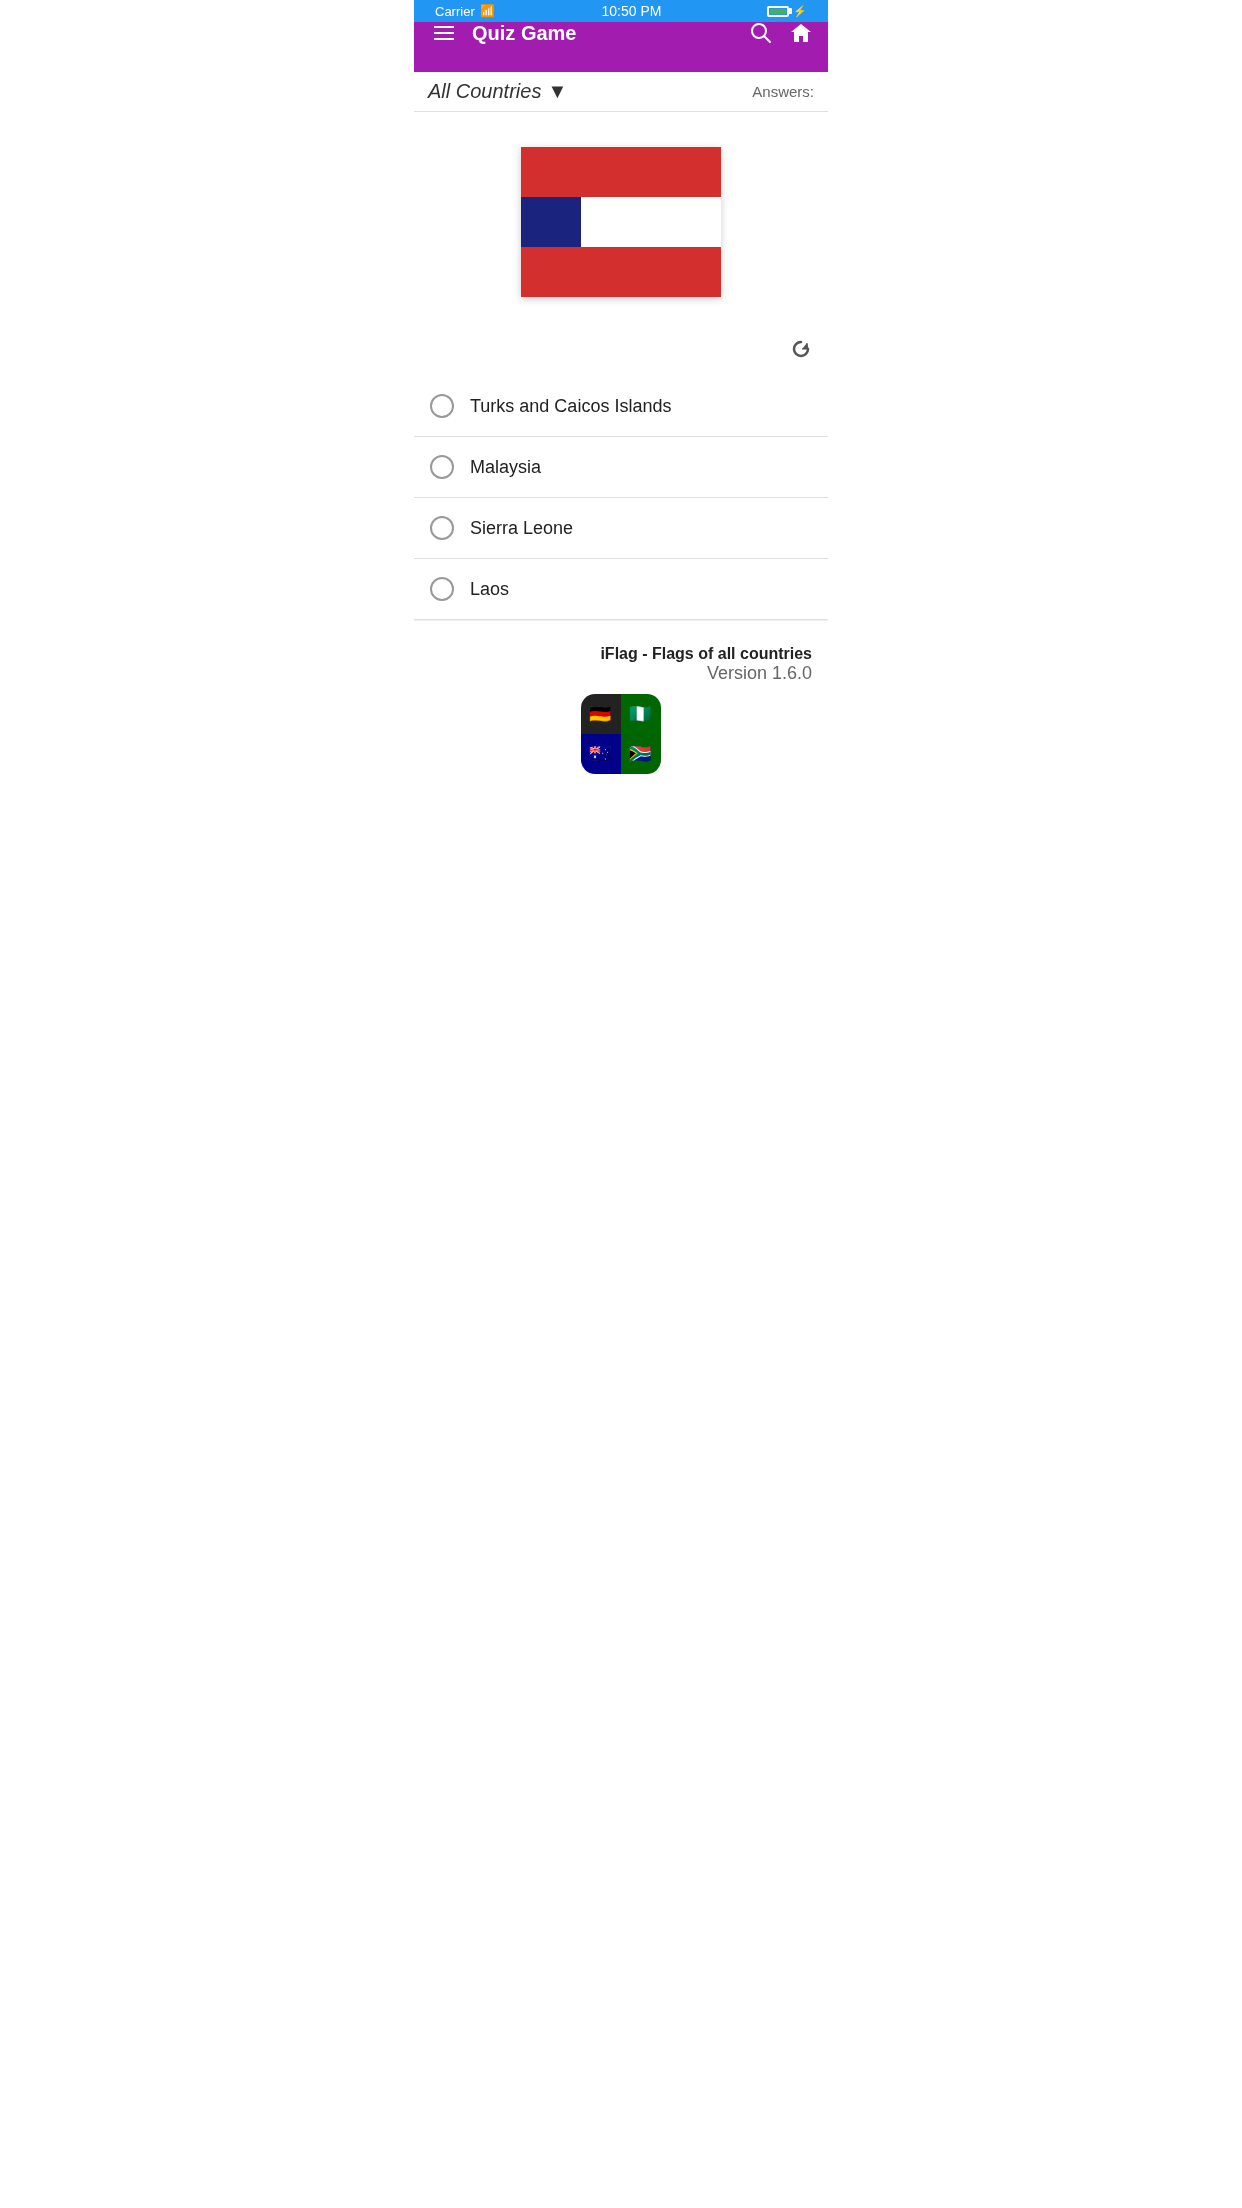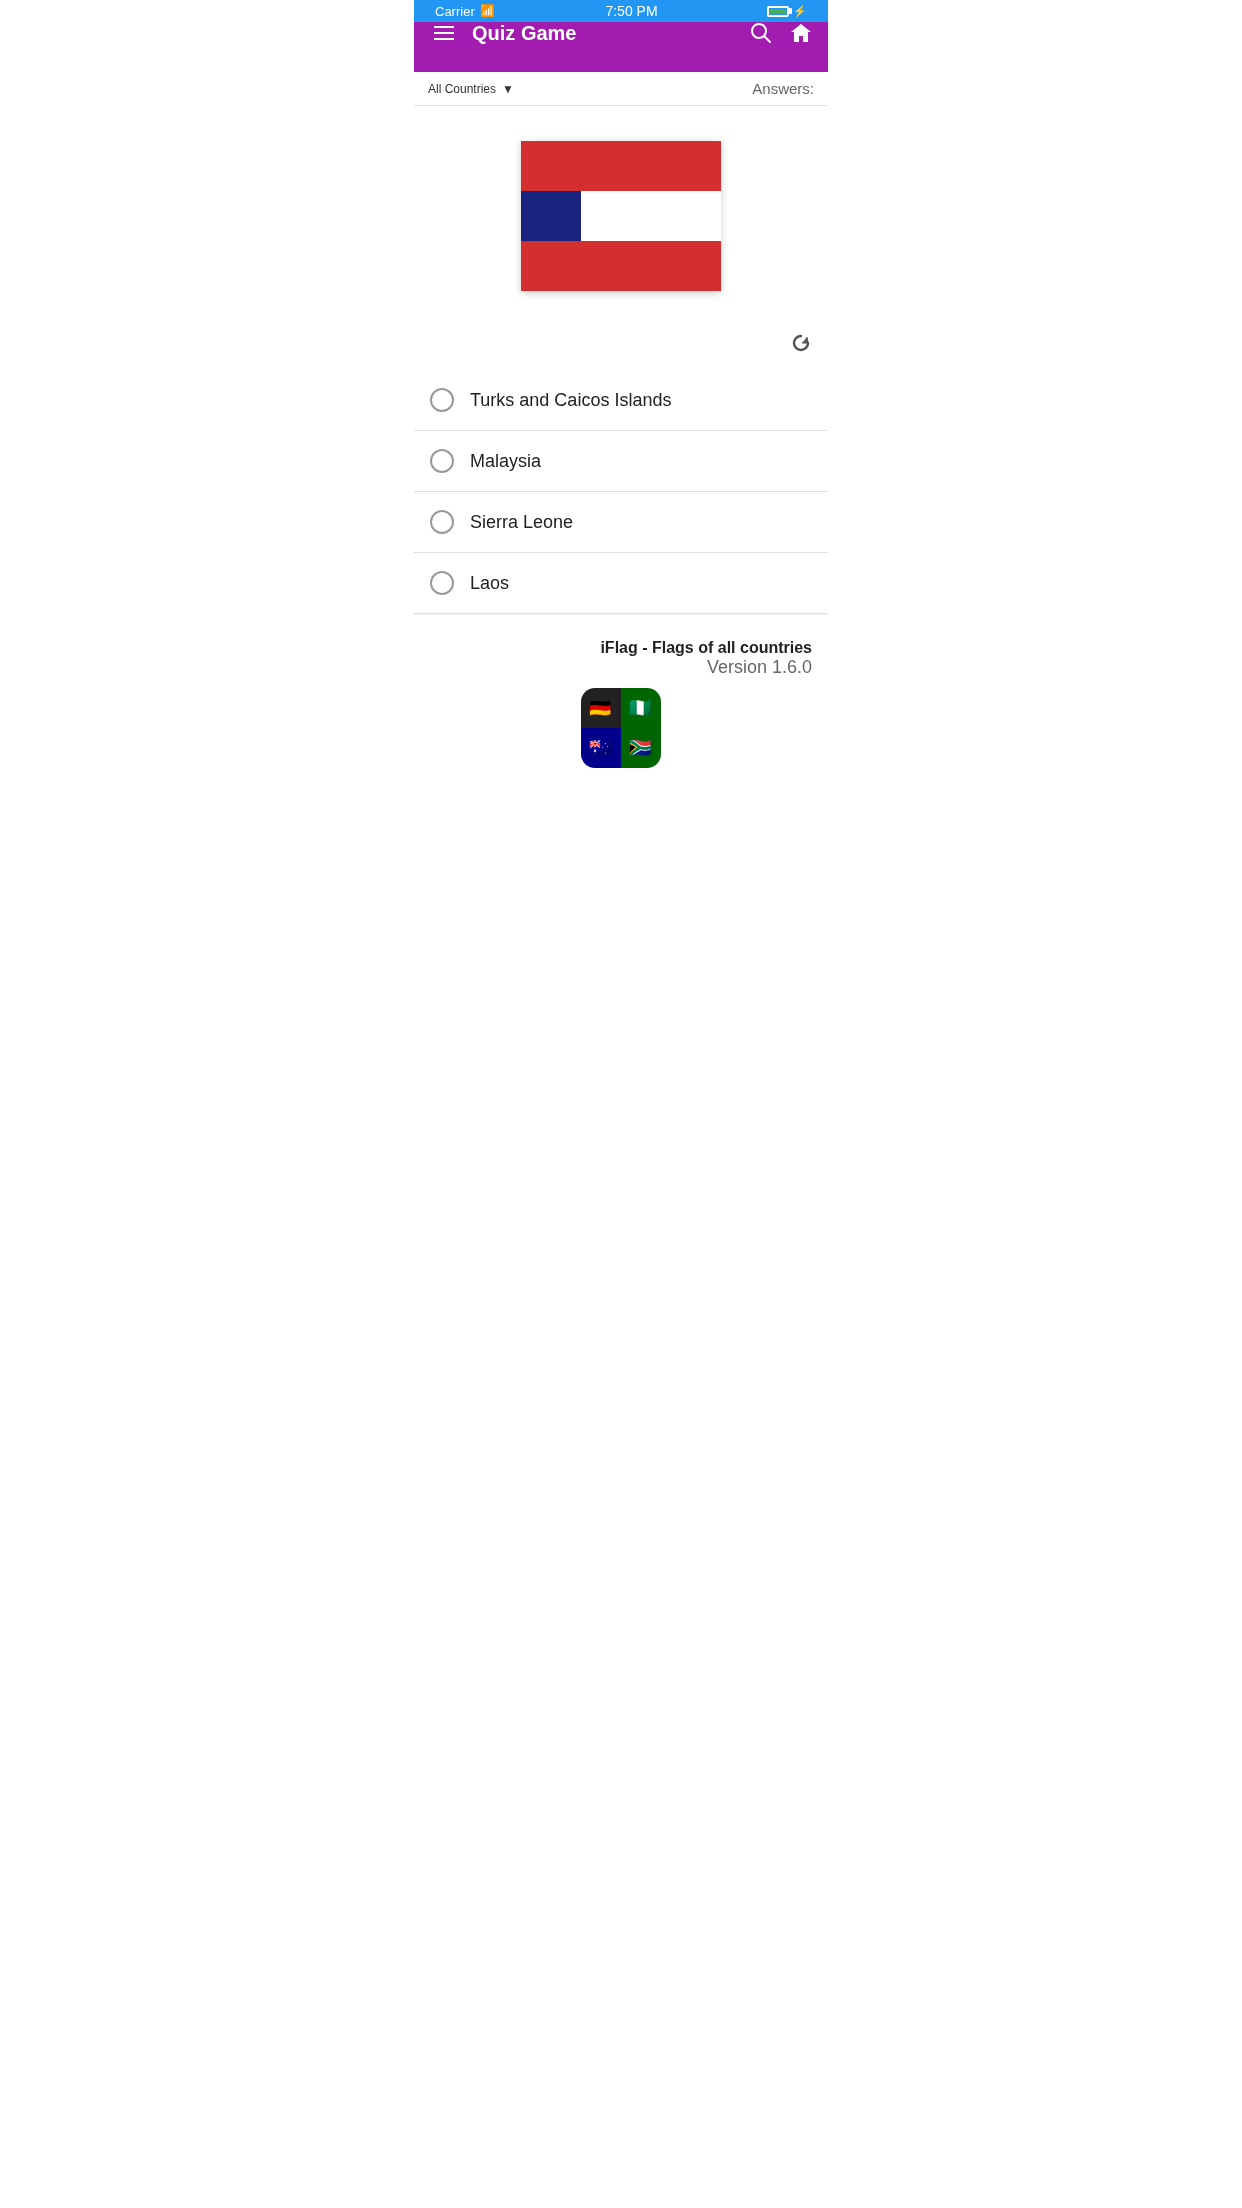--- a/index.html
+++ b/index.html
@@ -80,21 +80,21 @@
     .filter-bar {
       background: #fff;
       padding: 8px 14px;
       display: flex;
       align-items: center;
       justify-content: space-between;
       border-bottom: 1px solid #e0e0e0;
     }
     .filter-left {
       display: flex; align-items: center; gap: 6px;
-      font-size: 12px; color: #333; cursor: pointer;
+      font-size: 20px; color: #333; cursor: pointer; font-style: italic;
     }
     .filter-right { font-size: 15px; color: #666; }
 
     
     .main-content {
       position: relative;
       background: #fff;
     }
 
     
@@ -205,21 +205,21 @@
     .wifi-icon { font-size: 12px; }
   </style>
 </head>
 <body>
 
 <div class="status-bar">
   <div class="status-bar-left">
     <span>Carrier</span>
     <span class="wifi-icon">📶</span>
   </div>
-  <div class="status-bar-center">7:50 PM</div>
+  <div class="status-bar-center">10:50 PM</div>
   <div class="status-bar-right">
     <div class="battery-icon">
       <div class="battery-fill"></div>
     </div>
     <span class="bolt">⚡</span>
   </div>
 </div>
 
 <div class="nav-bar">
   <div class="nav-hamburger">

